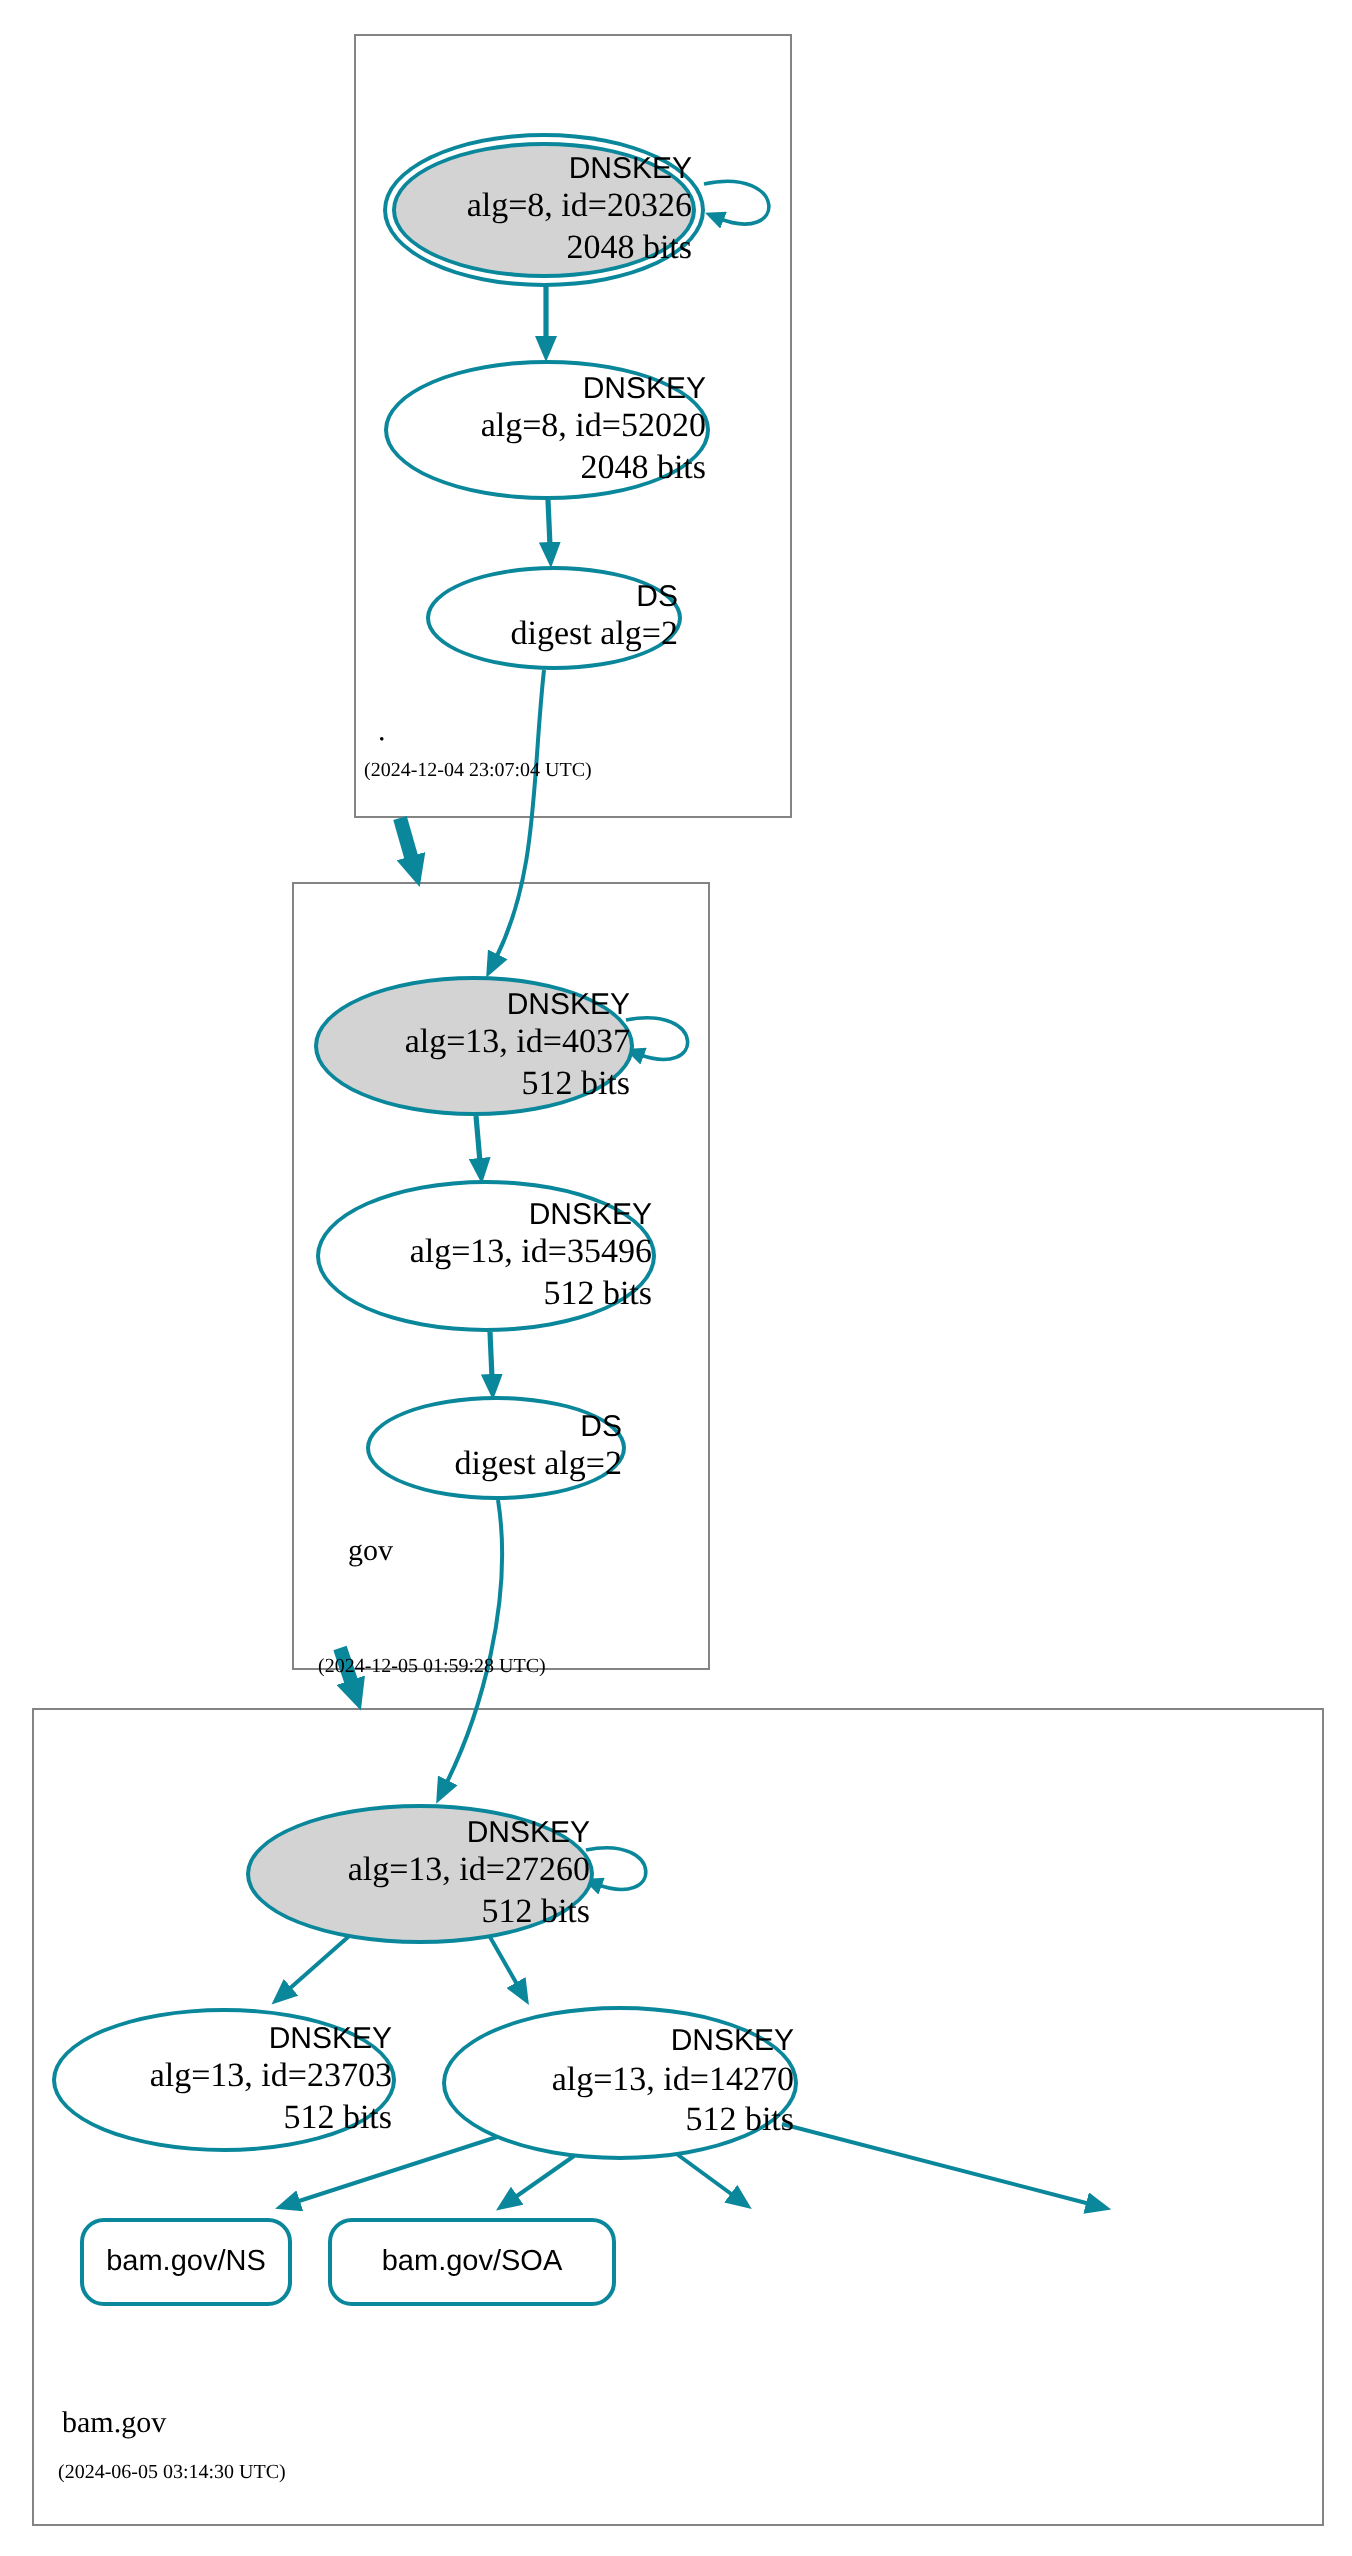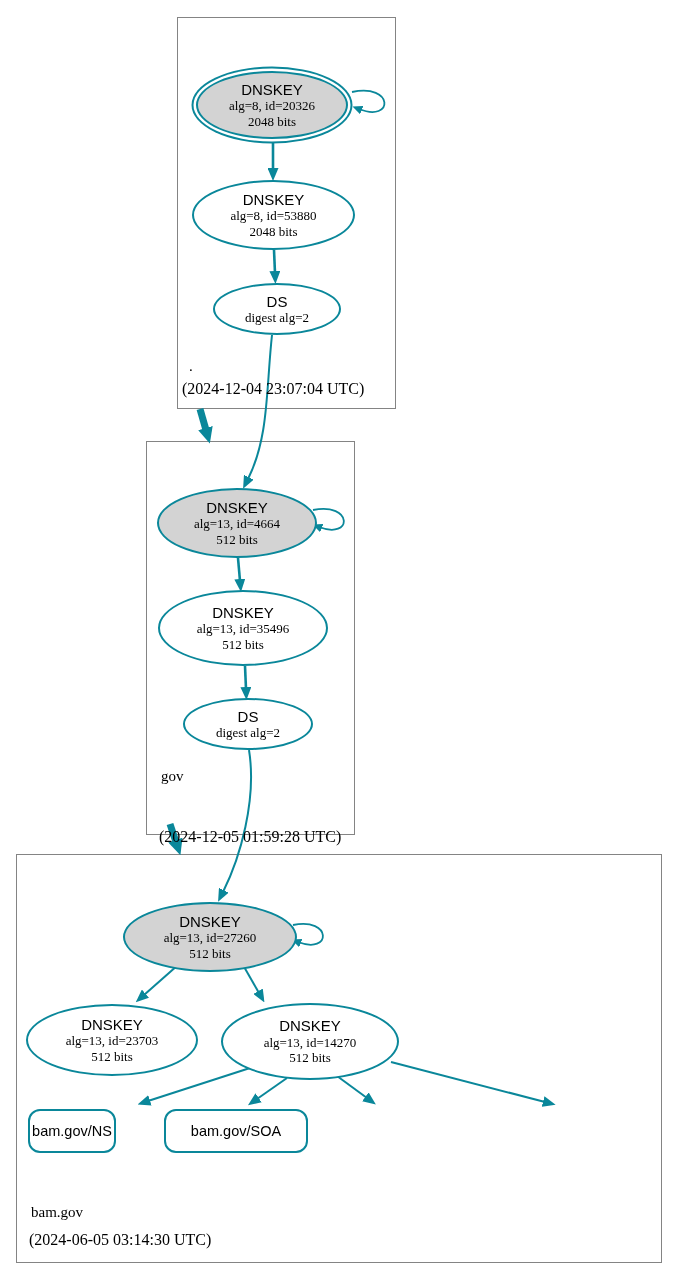--- a/index.html
+++ b/index.html
@@ -9,32 +9,32 @@
   }
   .zone-box {
     position:absolute; border:1px solid #848484; background:transparent; z-index:1;
   }
   .edges { position:absolute; left:0; top:0; width:676px; height:1278px; z-index:2; pointer-events:none; }
   .node {
     position:absolute; z-index:3; box-sizing:border-box;
     display:flex; flex-direction:column; align-items:center; justify-content:center;
     text-align:center; background:#fff; cursor:pointer;
   }
-  .ellipse { border:2px solid #0a879a; border-radius:50%; }
+  .ellipse { border:2px solid #0a879a; border-radius:50%;align-items:flex-end; }
   .ksk { background:#d3d3d3; }
   .double { box-shadow:0 0 0 2.5px #ffffff, 0 0 0 4.5px #0a879a; }
   .rrset {
     border:2px solid #0a879a; border-radius:12px; background:#fff;
     font-family:"Liberation Sans", sans-serif; font-size:14.5px;
     display:flex; align-items:center; justify-content:center;
   }
   .ntitle { font-family:"Liberation Sans", sans-serif; font-size:15px; line-height:1.15; white-space:nowrap; }
-  .ndetail { font-family:"Liberation Serif", serif; font-size:13px; line-height:1.2; white-space:nowrap; }
+  .ndetail { font-family:"Liberation Serif", serif; font-size:17px; line-height:1.2; white-space:nowrap; }
   .zone-label { position:absolute; z-index:3; font-size:15px; white-space:nowrap; }
-  .zone-ts { position:absolute; z-index:3; font-size:16px; white-space:nowrap; }
+  .zone-ts { position:absolute; z-index:3; font-size:10px; white-space:nowrap; }
 </style>
 </head>
 <body>
 
 <div class="stage">
 
   <div class="zone-box" style="left:177px;top:17px;width:217px;height:390px"></div>
   <div class="zone-box" style="left:146px;top:441px;width:207px;height:392px"></div>
   <div class="zone-box" style="left:16px;top:854px;width:644px;height:407px"></div>
 
@@ -72,62 +72,62 @@
     <path d="M 391,1062 L 545,1102" fill="none" stroke="#0a879a" stroke-width="2" marker-end="url(#ahMed)"></path>
   </svg>
 
   <div class="node ellipse ksk double" style="left:196px;top:71px;width:152px;height:68px">
     <div class="ntitle">DNSKEY</div>
     <div class="ndetail">alg=8, id=20326</div>
     <div class="ndetail">2048 bits</div>
   </div>
   <div class="node ellipse" style="left:192px;top:180px;width:163px;height:70px">
     <div class="ntitle">DNSKEY</div>
-    <div class="ndetail">alg=8, id=53880</div>
+    <div class="ndetail">alg=8, id=52020</div>
     <div class="ndetail">2048 bits</div>
   </div>
   <div class="node ellipse" style="left:213px;top:283px;width:128px;height:52px">
     <div class="ntitle">DS</div>
     <div class="ndetail">digest alg=2</div>
   </div>
   <div class="zone-label" style="left:189px;top:358px">.</div>
   <div class="zone-ts" style="left:182px;top:380px">(2024-12-04 23:07:04 UTC)</div>
 
   <div class="node ellipse ksk" style="left:157px;top:488px;width:160px;height:70px">
     <div class="ntitle">DNSKEY</div>
-    <div class="ndetail">alg=13, id=4664</div>
+    <div class="ndetail">alg=13, id=4037</div>
     <div class="ndetail">512 bits</div>
   </div>
   <div class="node ellipse" style="left:158px;top:590px;width:170px;height:76px">
     <div class="ntitle">DNSKEY</div>
     <div class="ndetail">alg=13, id=35496</div>
     <div class="ndetail">512 bits</div>
   </div>
   <div class="node ellipse" style="left:183px;top:698px;width:130px;height:52px">
     <div class="ntitle">DS</div>
     <div class="ndetail">digest alg=2</div>
   </div>
-  <div class="zone-label" style="left:161px;top:768px">gov</div>
+  <div class="zone-label" style="left:174px;top:768px">gov</div>
   <div class="zone-ts" style="left:159px;top:828px">(2024-12-05 01:59:28 UTC)</div>
 
   <div class="node ellipse ksk" style="left:123px;top:902px;width:174px;height:70px">
     <div class="ntitle">DNSKEY</div>
     <div class="ndetail">alg=13, id=27260</div>
     <div class="ndetail">512 bits</div>
   </div>
   <div class="node ellipse" style="left:26px;top:1004px;width:172px;height:72px">
     <div class="ntitle">DNSKEY</div>
     <div class="ndetail">alg=13, id=23703</div>
     <div class="ndetail">512 bits</div>
   </div>
   <div class="node ellipse" style="left:221px;top:1003px;width:178px;height:77px">
     <div class="ntitle">DNSKEY</div>
     <div class="ndetail">alg=13, id=14270</div>
     <div class="ndetail">512 bits</div>
   </div>
 
-  <div class="node rrset" style="left:28px;top:1109px;width:88px;height:44px">bam.gov/NS</div>
+  <div class="node rrset" style="left:40px;top:1109px;width:106px;height:44px">bam.gov/NS</div>
   <div class="node rrset" style="left:164px;top:1109px;width:144px;height:44px">bam.gov/SOA</div>
 
   <div class="zone-label" style="left:31px;top:1204px">bam.gov</div>
   <div class="zone-ts" style="left:29px;top:1231px">(2024-06-05 03:14:30 UTC)</div>
 
 </div>
 
 </body></html>

